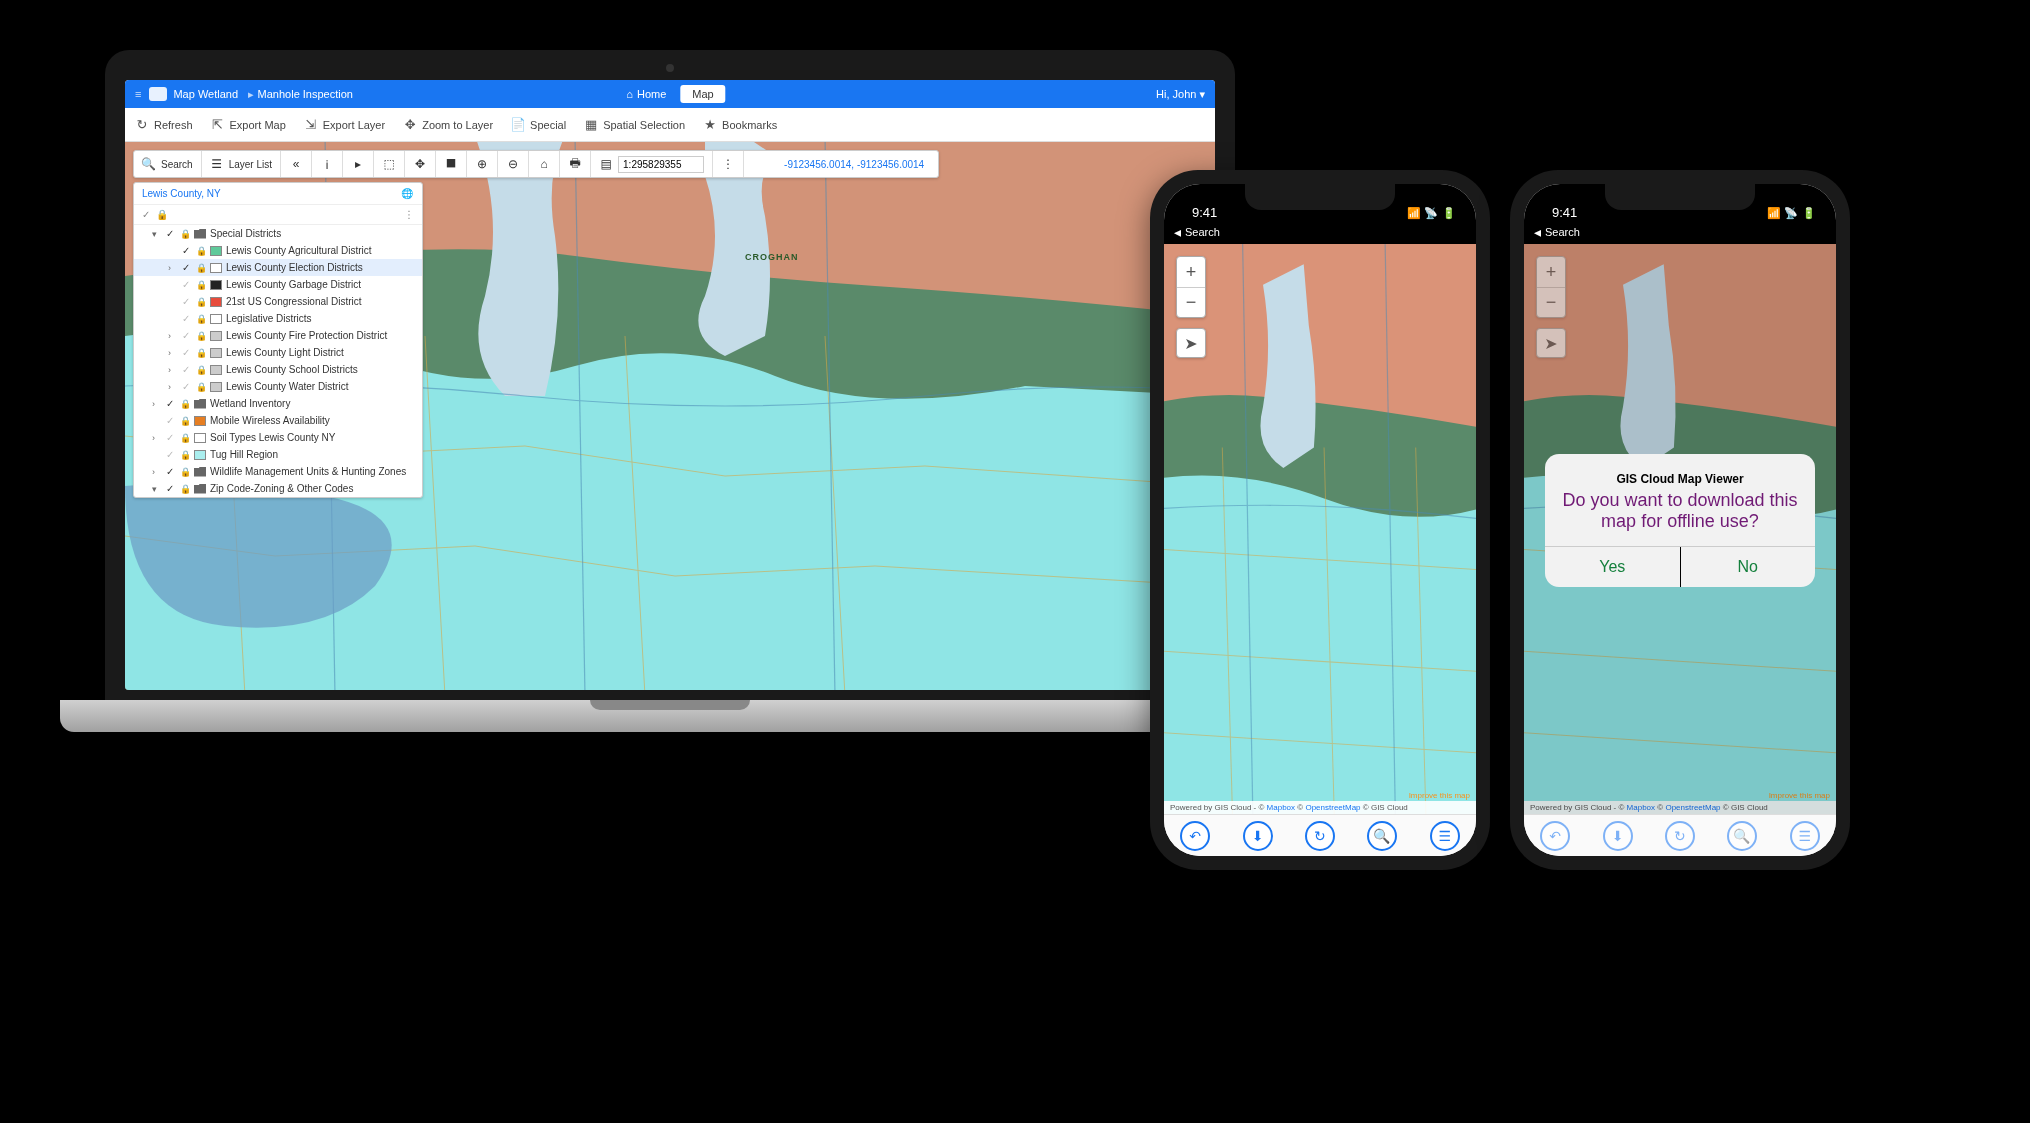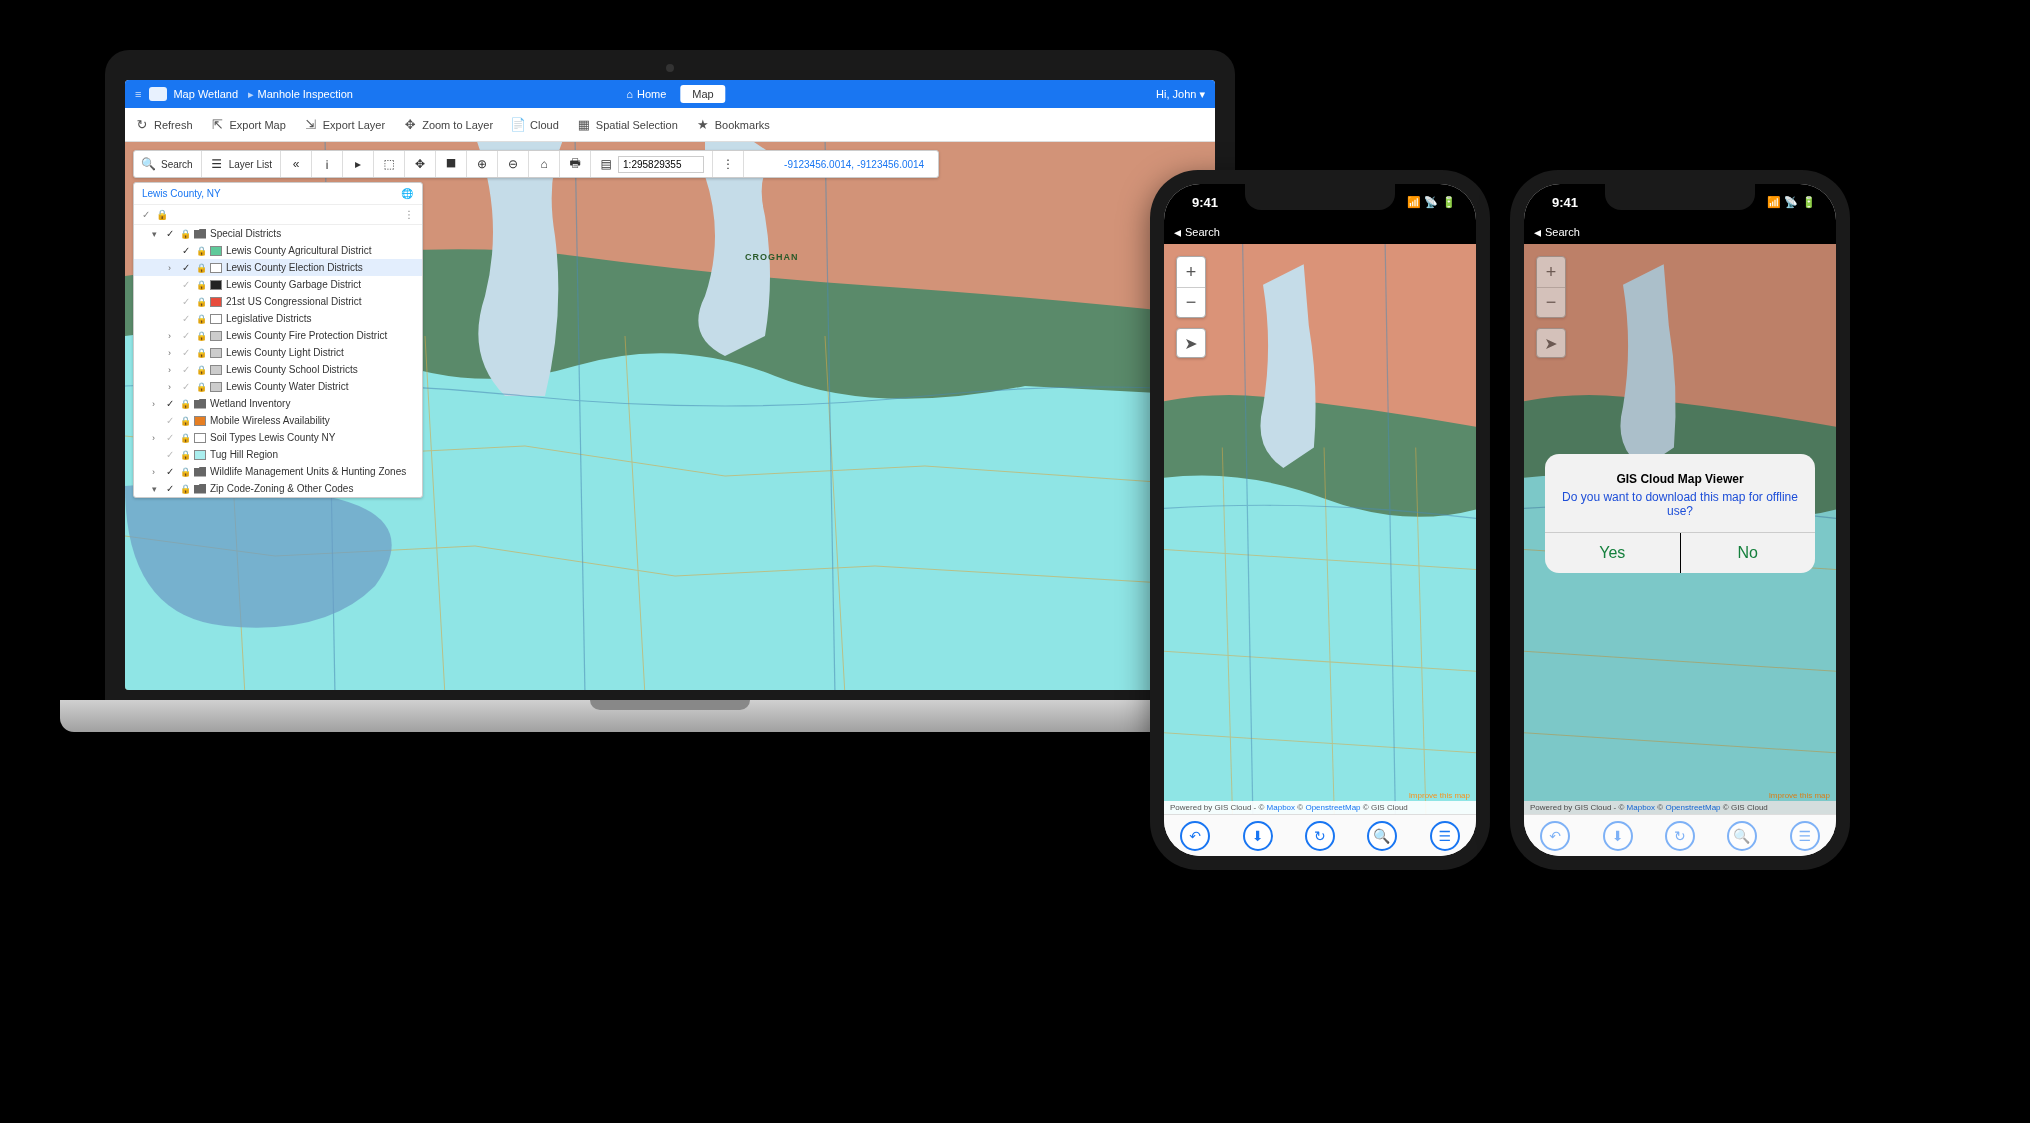--- a/index.html
+++ b/index.html
@@ -59,21 +59,21 @@
 .map-bg { position: absolute; inset: 0; }
 .map-bg svg { width: 100%; height: 100%; }
 .map-label { position:absolute; font-size:9px; color:#2a5a2a; font-weight:600; letter-spacing:1px;}
 
 
 .phone { position: absolute; width: 340px; height: 700px; background: #1a1a1a; border-radius: 48px; padding: 14px; box-shadow: 0 8px 30px rgba(0,0,0,.5);}
 .phone.p1 { left: 1150px; top: 170px; }
 .phone.p2 { left: 1510px; top: 170px; }
 .phone-screen { width: 100%; height: 100%; background: #fff; border-radius: 36px; overflow: hidden; position: relative; display:flex; flex-direction:column;}
 .notch { position: absolute; top: 0; left: 50%; transform: translateX(-50%); width: 150px; height: 26px; background: #1a1a1a; border-radius: 0 0 16px 16px; z-index: 20;}
-.status-bar { height: 36px; display: flex; align-items: center; justify-content: space-between; padding: 0 20px 0 28px; font-size: 13px; font-weight: 700; color:#000;}
+.status-bar { height: 36px; display: flex; align-items: flex-end; justify-content: space-between; padding: 0 20px 0 28px; font-size: 13px; font-weight: 400; color:#000;}
 .status-bar.dark { background:#000; color:#fff;}
 .status-icons { display:flex; gap:4px; align-items:center; font-size:11px;}
 .nav-bar { height: 24px; background: #000; color: #fff; font-size: 11px; display:flex; align-items:center; padding:0 10px; gap:4px;}
 .nav-bar .arrow { font-size:14px;}
 .phone-map { flex: 1; position: relative; overflow:hidden;}
 .phone-map .map-bg { position:absolute; inset:0;}
 .map-ctrl { position: absolute; background: #fff; border: 1px solid #aaa; border-radius: 4px; width: 30px; font-size: 18px; color:#555; box-shadow:0 1px 3px rgba(0,0,0,.2); display:flex; flex-direction:column;}
 .map-ctrl.zoom { top: 12px; left: 12px; }
 .map-ctrl .btn { height:30px; display:flex; align-items:center; justify-content:center; cursor:pointer;}
 .map-ctrl .btn + .btn { border-top:1px solid #ccc;}
@@ -81,21 +81,21 @@
 .phone-footer { height: 42px; background: #fafafa; border-top:1px solid #ddd; display: flex; justify-content: space-around; align-items: center;}
 .foot-btn { width: 30px; height: 30px; border-radius: 50%; background: #fff; border:2px solid #1976f2; color:#1976f2; display:flex; align-items:center; justify-content:center; font-size:14px; cursor:pointer;}
 .attribution { position:absolute; bottom:0; left:0; right:0; background:rgba(255,255,255,.9); font-size:8px; padding:2px 6px; color:#555; display:flex; justify-content:space-between;}
 .attribution a { color:#1976f2; text-decoration:none;}
 .attribution .improve { color:#f7931e;}
 
 
 .ios-alert { position: absolute; top: 210px; left: 50%; transform: translateX(-50%); width: 270px; background: #f2f2f2; border-radius: 14px; overflow: hidden; z-index: 30; box-shadow:0 0 0 1000px rgba(0,0,0,.05);}
 .alert-body { padding: 18px 16px 14px; text-align: center; }
 .alert-title { font-size: 12px; font-weight: 600; margin-bottom: 4px; }
-.alert-msg { font-size: 12px; color: #1d4ed8; }
+.alert-msg { font-size: 18px; color: #701a75; }
 .alert-actions { display: flex; border-top: 1px solid #ccc; }
 .alert-btn { flex: 1; padding: 11px; text-align: center; color: #15803d; font-size: 16px; cursor: pointer;}
 .alert-btn + .alert-btn { border-left: 1px solid #000000; }
 .phone.dimmed .phone-map::after { content:''; position:absolute; inset:0; background:rgba(0,0,0,.08);}
 .phone.dimmed .foot-btn { opacity:.55;}
 .phone.dimmed .map-ctrl, .phone.dimmed .map-locate { opacity:.7;}
 </style>
 </head>
 <body>
 
@@ -134,21 +134,21 @@
           <div class="tool-btn">
             <span class="tool-icon">⇲</span>
             <span>Export Layer</span>
           </div>
           <div class="tool-btn">
             <span class="tool-icon">✥</span>
             <span>Zoom to Layer</span>
           </div>
           <div class="tool-btn">
             <span class="tool-icon">📄</span>
-            <span>Cloud</span>
+            <span>Special</span>
           </div>
           <div class="tool-btn">
             <span class="tool-icon">▦</span>
             <span>Spatial Selection</span>
           </div>
           <div class="tool-btn">
             <span class="tool-icon">★</span>
             <span>Bookmarks</span>
           </div>
         </div>

